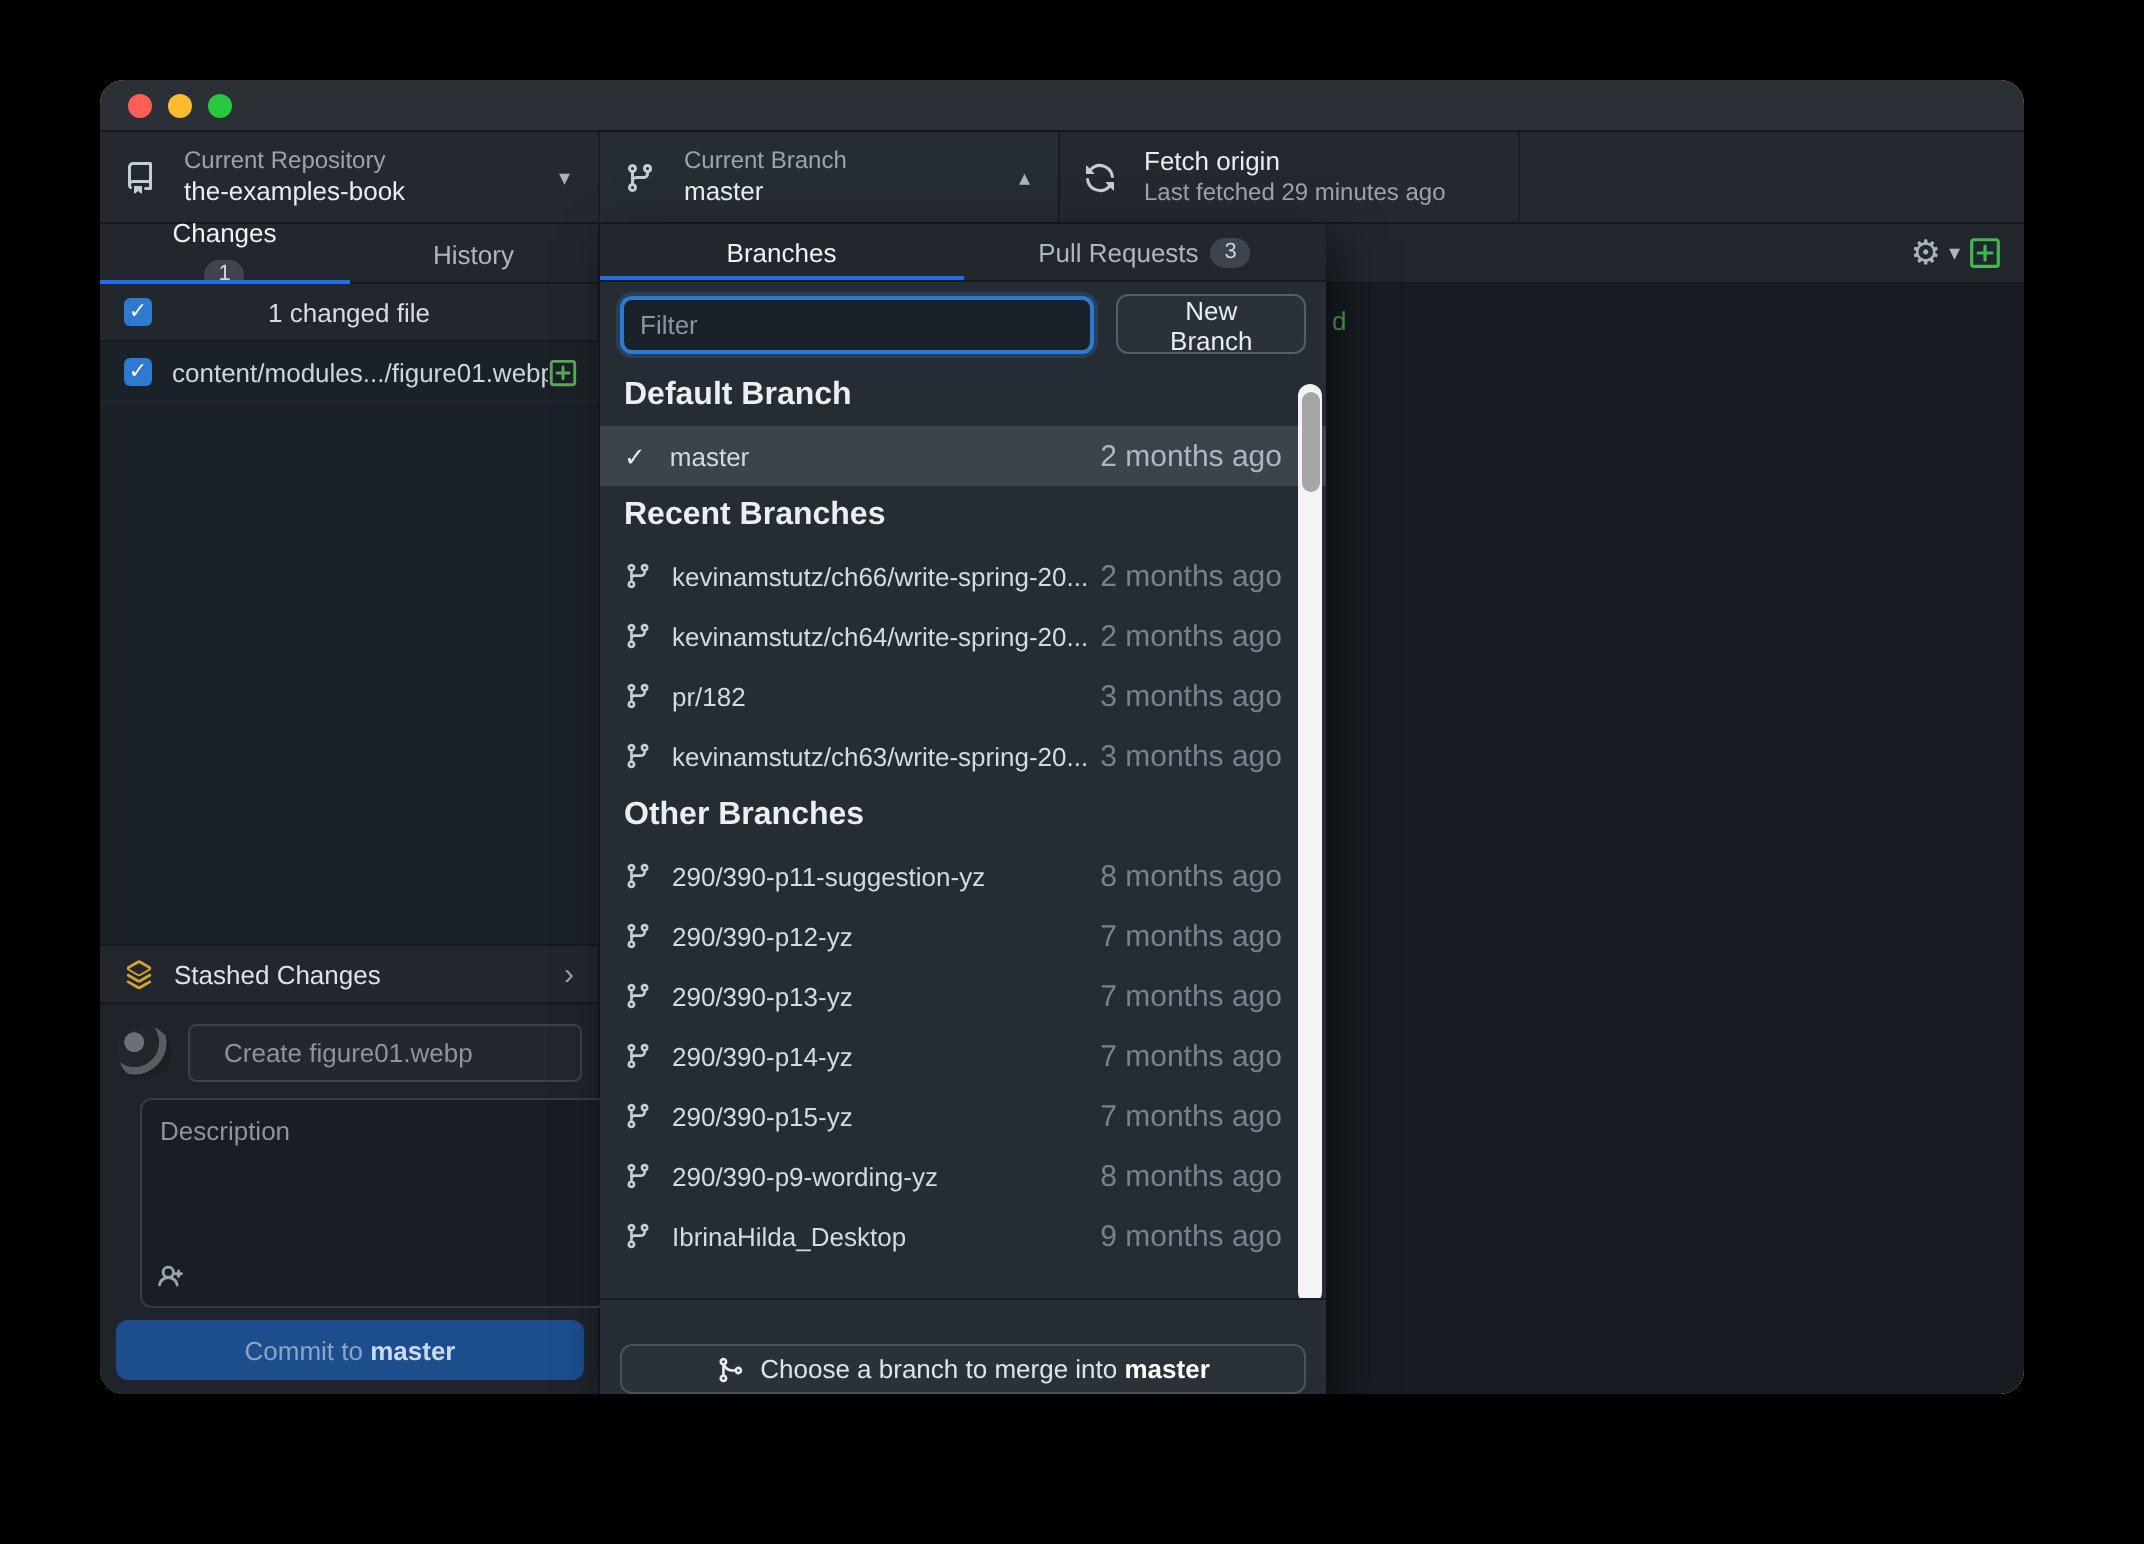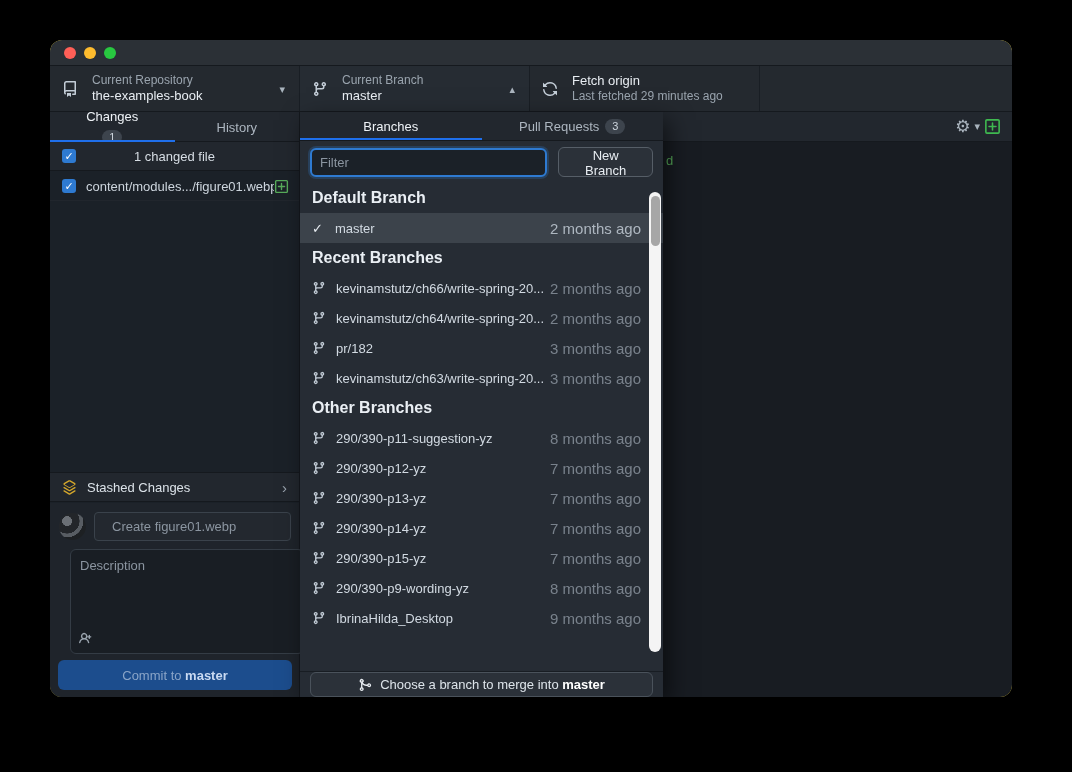--- a/index.html
+++ b/index.html
@@ -70,21 +70,21 @@
   .sect-hdr { height:30px; display:flex; align-items:center; padding:0 12px; font-size:16px; font-weight:bold; color:#eaeff4; }
   .b-row { height:30px; display:flex; align-items:center; padding:0 22px 0 12px; font-size:13px; color:#d2dae2; }
   .b-row .oct { margin-right:10px; }
   .b-row .bname { flex:1; white-space:nowrap; overflow:hidden; }
   .b-row .btime { font-size:15px; color:#79828c; white-space:nowrap; }
   .b-row.selected { background:#3c434b; }
   .b-row.selected .check { color:#e8edf2; margin-right:12px; font-size:13px; }
   .b-row.selected .btime { color:#aeb7c0; }
   .dd-scroll { position:absolute; right:2px; top:80px; width:12px; height:460px; background:#f4f4f4; border-radius:6px; }
   .dd-thumb { position:absolute; left:1.5px; top:4px; width:9px; height:50px; background:#a6a6a6; border-radius:5px; }
-  .dd-footer { position:absolute; left:0; bottom:0; width:100%; height:26px; background:#262c34; border-top:1px solid #181d23; display:flex; align-items:center; justify-content:center; }
+  .dd-footer { position:absolute; left:0; bottom:0; width:100%; height:48px; background:#262c34; border-top:1px solid #181d23; display:flex; align-items:flex-end; justify-content:center; }
   .merge-btn { width:343px; height:25px; background:#2b3139; border:1px solid #4a525b; border-radius:6px; color:#dde4ea; font-size:13px; display:flex; align-items:center; justify-content:center; gap:8px; font-family:"Liberation Sans",sans-serif; }
   .merge-btn strong { color:#fff; }
   .hidden-defs { position:absolute; width:0; height:0; overflow:hidden; }
 </style>
 </head>
 <body>
 
 <svg class="hidden-defs" xmlns="http://www.w3.org/2000/svg">
   <symbol id="i-repo" viewBox="0 0 16 16">
       <path d="M2 2.5A2.5 2.5 0 0 1 4.5 0h8.75a.75.75 0 0 1 .75.75v12.5a.75.75 0 0 1-.75.75h-2.5a.75.75 0 0 1 0-1.5h1.75v-2h-8a1 1 0 0 0-.714 1.7.75.75 0 1 1-1.072 1.05A2.495 2.495 0 0 1 2 11.5Zm10.5-1h-8a1 1 0 0 0-1 1v6.708A2.486 2.486 0 0 1 4.5 9h8ZM5 12.25a.25.25 0 0 1 .25-.25h3.5a.25.25 0 0 1 .25.25v3.25a.25.25 0 0 1-.4.2l-1.45-1.087a.249.249 0 0 0-.3 0L5.4 15.7a.25.25 0 0 1-.4-.2Z"></path>

